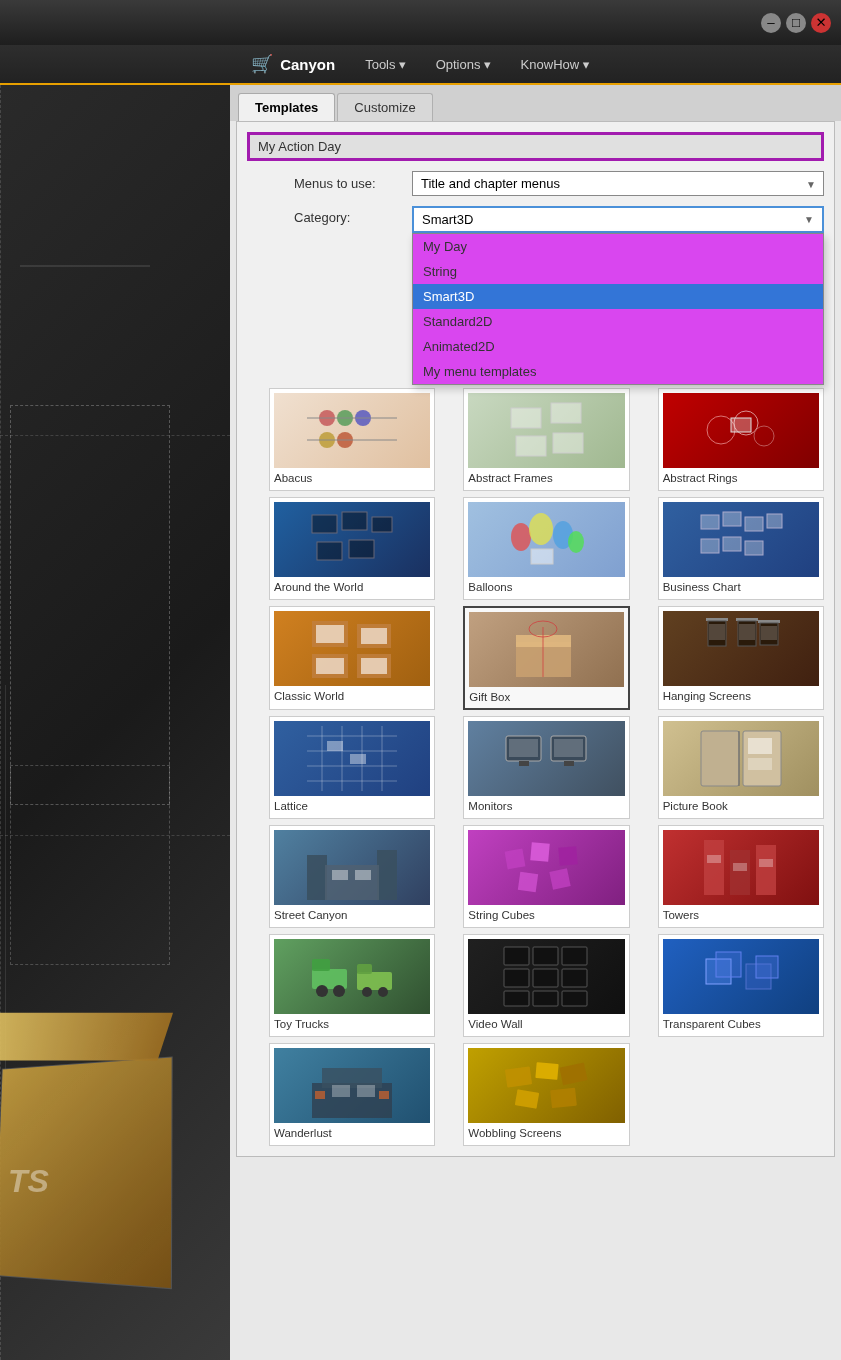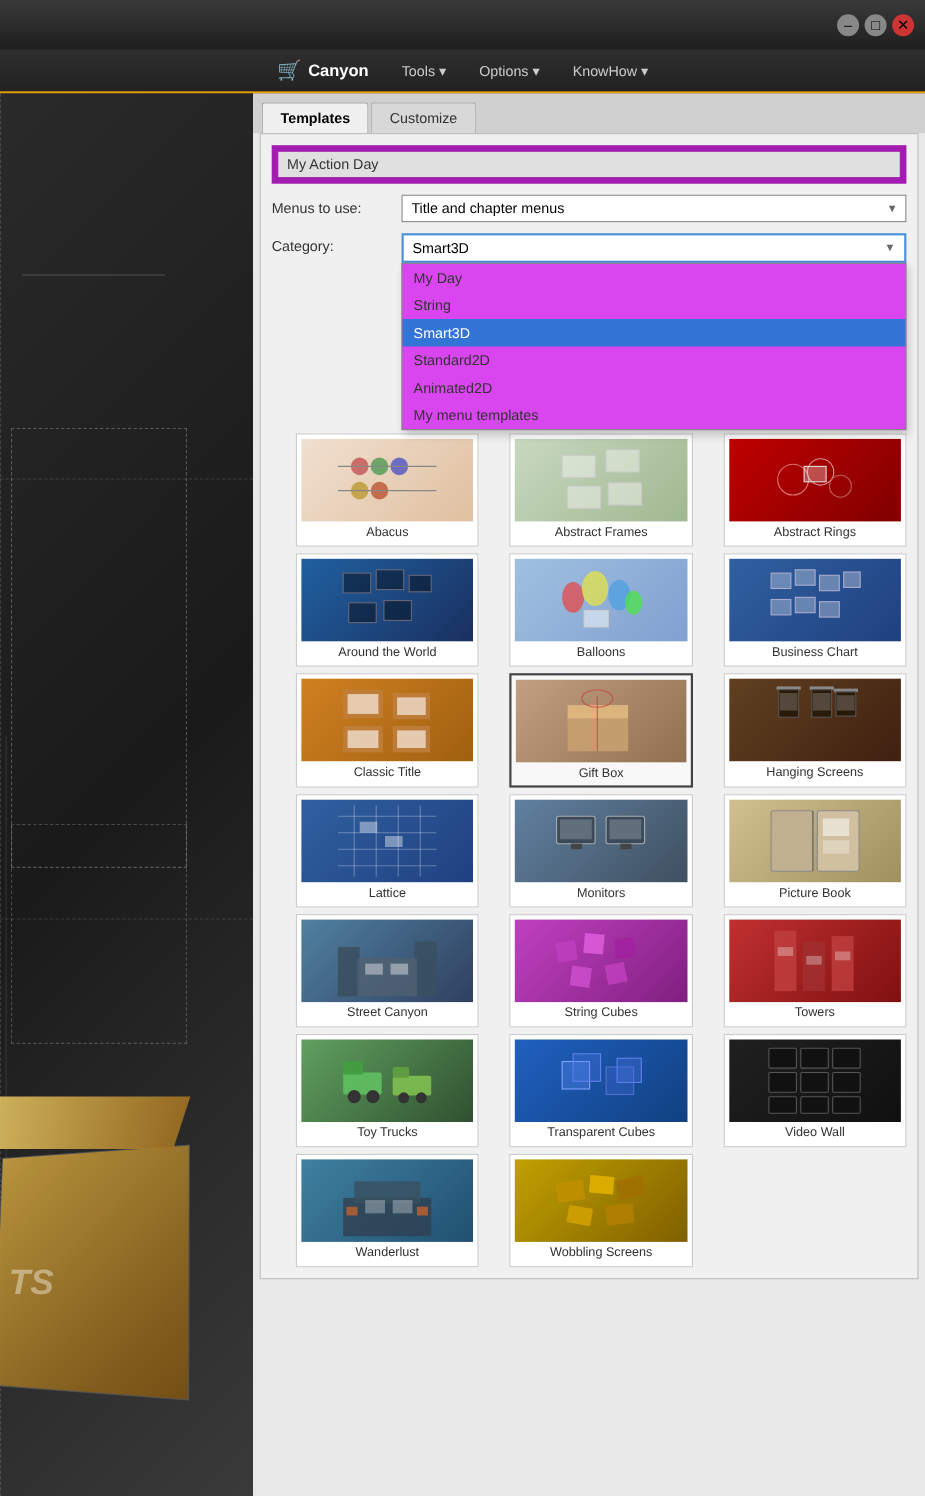--- a/index.html
+++ b/index.html
@@ -147,20 +147,21 @@
       padding: 10px;
       position: relative;
     }
 
     
     .form-row {
       display: flex;
       align-items: center;
       margin-bottom: 10px;
       gap: 8px;
+      margin-left: 47px;
     }
     .form-label {
       width: 110px;
       font-size: 13px;
       color: #333;
       flex-shrink: 0;
     }
     .select-wrapper {
       flex: 1;
       position: relative;
@@ -213,21 +214,20 @@
     .templates-grid {
       display: grid;
       grid-template-columns: repeat(3, 1fr);
       gap: 6px;
       margin-top: 8px;
     }
     .template-item {
       background: #fff;
       border: 1px solid #ccc;
       cursor: pointer;
-      text-align: center;
       padding: 4px;
       margin-left: 22px;
     }
     .template-item.selected {
       border: 2px solid #444;
       background: #f8f8f8;
     }
     .template-thumb {
       width: 100%;
       height: 75px;
@@ -300,21 +300,21 @@
   </div>
 </div>
 
 <div class="main-area">
 
   <div class="sidebar">
     <div class="sidebar-line"></div>
     <div class="sidebar-line2"></div>
     <div class="sidebar-line3"></div>
 
-    <div style="position:absolute; bottom:16px; left:0; width:100%; height:100%; overflow:hidden;">
+    <div style="position:absolute; bottom:0; left:0; width:100%; height:100%; overflow:hidden;">
 
       <div style="position:absolute; top:180px; left:20px; width:130px; height:2px; background: rgba(255,255,255,0.1);"></div>
       <div style="position:absolute; top:600px; left:5px; width:1px; height:400px; background: rgba(255,255,255,0.1);"></div>
 
       <div style="position:absolute; bottom:80px; left:-10px; width:180px; height:220px; background:linear-gradient(135deg,#c8a040,#7a5010); transform:perspective(400px) rotateY(-15deg) rotateX(5deg); border:1px solid #555; opacity:0.9;"></div>
       <div style="position:absolute; bottom:295px; left:-5px; width:170px; height:55px; background:linear-gradient(to right,#e0c060,#a07020); transform:perspective(400px) rotateX(-30deg) skewX(-10deg); opacity:0.9;"></div>
 
       <div style="position:absolute; bottom:160px; left:8px; color:rgba(255,255,255,0.4); font-size:32px; font-weight:bold; font-style:italic;">TS</div>
 
       <div style="position:absolute; top:320px; left:10px; width:160px; height:400px; border:1px dashed rgba(255,255,255,0.25);"></div>
@@ -328,21 +328,21 @@
       <div class="tab active">
         <span>Templates</span>
       </div>
       <div class="tab">
         <span>Customize</span>
       </div>
     </div>
 
     <div class="panel-content">
 
-      <div style="background:#e0e0e0; padding:4px 8px; margin-bottom:10px; border:6px solid #a21caf;">
+      <div style="background:#e0e0e0; padding:4px 8px; margin-bottom:10px; border:3px solid #a21caf;">
         <span style="font-size:13px; color:#333;">My Action Day</span>
       </div>
 
       <div class="form-row">
         <div class="form-label">Menus to use:</div>
         <div class="select-wrapper">
           <select>
             <option>Title and chapter menus</option>
           </select>
         </div>
@@ -457,21 +457,21 @@
               <rect x="5" y="5" width="36" height="26" fill="#c08040" opacity="0.8"></rect>
               <rect x="9" y="9" width="28" height="18" fill="rgba(255,255,255,0.6)"></rect>
               <rect x="50" y="8" width="34" height="24" fill="#c08040" opacity="0.8"></rect>
               <rect x="54" y="12" width="26" height="16" fill="rgba(255,255,255,0.6)"></rect>
               <rect x="5" y="38" width="36" height="24" fill="#c08040" opacity="0.8"></rect>
               <rect x="9" y="42" width="28" height="16" fill="rgba(255,255,255,0.6)"></rect>
               <rect x="50" y="38" width="34" height="24" fill="#c08040" opacity="0.8"></rect>
               <rect x="54" y="42" width="26" height="16" fill="rgba(255,255,255,0.6)"></rect>
             </svg>
           </div>
-          <div class="template-name">Classic Title</div>
+          <div class="template-name">Classic World</div>
         </div>
 
         <div class="template-item selected">
           <div class="template-thumb thumb-gift-box">
             <svg width="90" height="65" viewBox="0 0 90 65">
               <rect x="15" y="25" width="55" height="35" fill="#c8a070" opacity="0.9"></rect>
               <rect x="15" y="18" width="55" height="12" fill="#e0b880" opacity="0.9"></rect>
               <line x1="42" y1="10" x2="42" y2="60" stroke="#d04040" strokewidth="3" opacity="0.8"></line>
               <ellipse cx="42" cy="12" rx="14" ry="8" fill="none" stroke="#d04040" strokewidth="2" opacity="0.8"></ellipse>
             </svg>
@@ -591,49 +591,49 @@
               <rect x="50" y="28" width="35" height="18" rx="2" fill="#80c050" opacity="0.9"></rect>
               <rect x="50" y="20" width="15" height="10" rx="2" fill="#60a040" opacity="0.9"></rect>
               <circle cx="60" cy="48" r="5" fill="#333"></circle>
               <circle cx="76" cy="48" r="5" fill="#333"></circle>
             </svg>
           </div>
           <div class="template-name">Toy Trucks</div>
         </div>
 
         <div class="template-item">
-          <div class="template-thumb thumb-transparent-cubes">
-            <svg width="90" height="65" viewBox="0 0 90 65">
-              <rect x="10" y="15" width="25" height="25" fill="rgba(100,150,255,0.3)" stroke="#80a0ff" strokewidth="1.5"></rect>
-              <rect x="20" y="8" width="25" height="25" fill="rgba(80,120,230,0.3)" stroke="#6080ee" strokewidth="1.5"></rect>
-              <rect x="50" y="20" width="25" height="25" fill="rgba(60,100,200,0.4)" stroke="#5070cc" strokewidth="1.5"></rect>
-              <rect x="60" y="12" width="22" height="22" fill="rgba(80,120,230,0.3)" stroke="#6080ee" strokewidth="1.5"></rect>
-            </svg>
-          </div>
-          <div class="template-name">Transparent Cubes</div>
-        </div>
-
-        <div class="template-item">
           <div class="template-thumb thumb-video-wall">
             <svg width="90" height="65" viewBox="0 0 90 65">
               <rect x="3" y="3" width="25" height="18" rx="1" fill="#111" stroke="#555" strokewidth="1"></rect>
               <rect x="32" y="3" width="25" height="18" rx="1" fill="#111" stroke="#555" strokewidth="1"></rect>
               <rect x="61" y="3" width="25" height="18" rx="1" fill="#111" stroke="#555" strokewidth="1"></rect>
               <rect x="3" y="25" width="25" height="18" rx="1" fill="#111" stroke="#555" strokewidth="1"></rect>
               <rect x="32" y="25" width="25" height="18" rx="1" fill="#111" stroke="#555" strokewidth="1"></rect>
               <rect x="61" y="25" width="25" height="18" rx="1" fill="#111" stroke="#555" strokewidth="1"></rect>
               <rect x="3" y="47" width="25" height="15" rx="1" fill="#111" stroke="#555" strokewidth="1"></rect>
               <rect x="32" y="47" width="25" height="15" rx="1" fill="#111" stroke="#555" strokewidth="1"></rect>
               <rect x="61" y="47" width="25" height="15" rx="1" fill="#111" stroke="#555" strokewidth="1"></rect>
             </svg>
           </div>
           <div class="template-name">Video Wall</div>
         </div>
 
         <div class="template-item">
+          <div class="template-thumb thumb-transparent-cubes">
+            <svg width="90" height="65" viewBox="0 0 90 65">
+              <rect x="10" y="15" width="25" height="25" fill="rgba(100,150,255,0.3)" stroke="#80a0ff" strokewidth="1.5"></rect>
+              <rect x="20" y="8" width="25" height="25" fill="rgba(80,120,230,0.3)" stroke="#6080ee" strokewidth="1.5"></rect>
+              <rect x="50" y="20" width="25" height="25" fill="rgba(60,100,200,0.4)" stroke="#5070cc" strokewidth="1.5"></rect>
+              <rect x="60" y="12" width="22" height="22" fill="rgba(80,120,230,0.3)" stroke="#6080ee" strokewidth="1.5"></rect>
+            </svg>
+          </div>
+          <div class="template-name">Transparent Cubes</div>
+        </div>
+
+        <div class="template-item">
           <div class="template-thumb thumb-wanderlust">
             <svg width="90" height="65" viewBox="0 0 90 65">
               <rect x="5" y="30" width="80" height="35" fill="#304050" opacity="0.8"></rect>
               <rect x="15" y="15" width="60" height="20" fill="#3a5060" opacity="0.8"></rect>
               <rect x="25" y="32" width="18" height="12" fill="rgba(255,255,255,0.3)"></rect>
               <rect x="50" y="32" width="18" height="12" fill="rgba(255,255,255,0.3)"></rect>
               <rect x="8" y="38" width="10" height="8" fill="#c06030" opacity="0.8"></rect>
               <rect x="72" y="38" width="10" height="8" fill="#c06030" opacity="0.8"></rect>
             </svg>
           </div>

